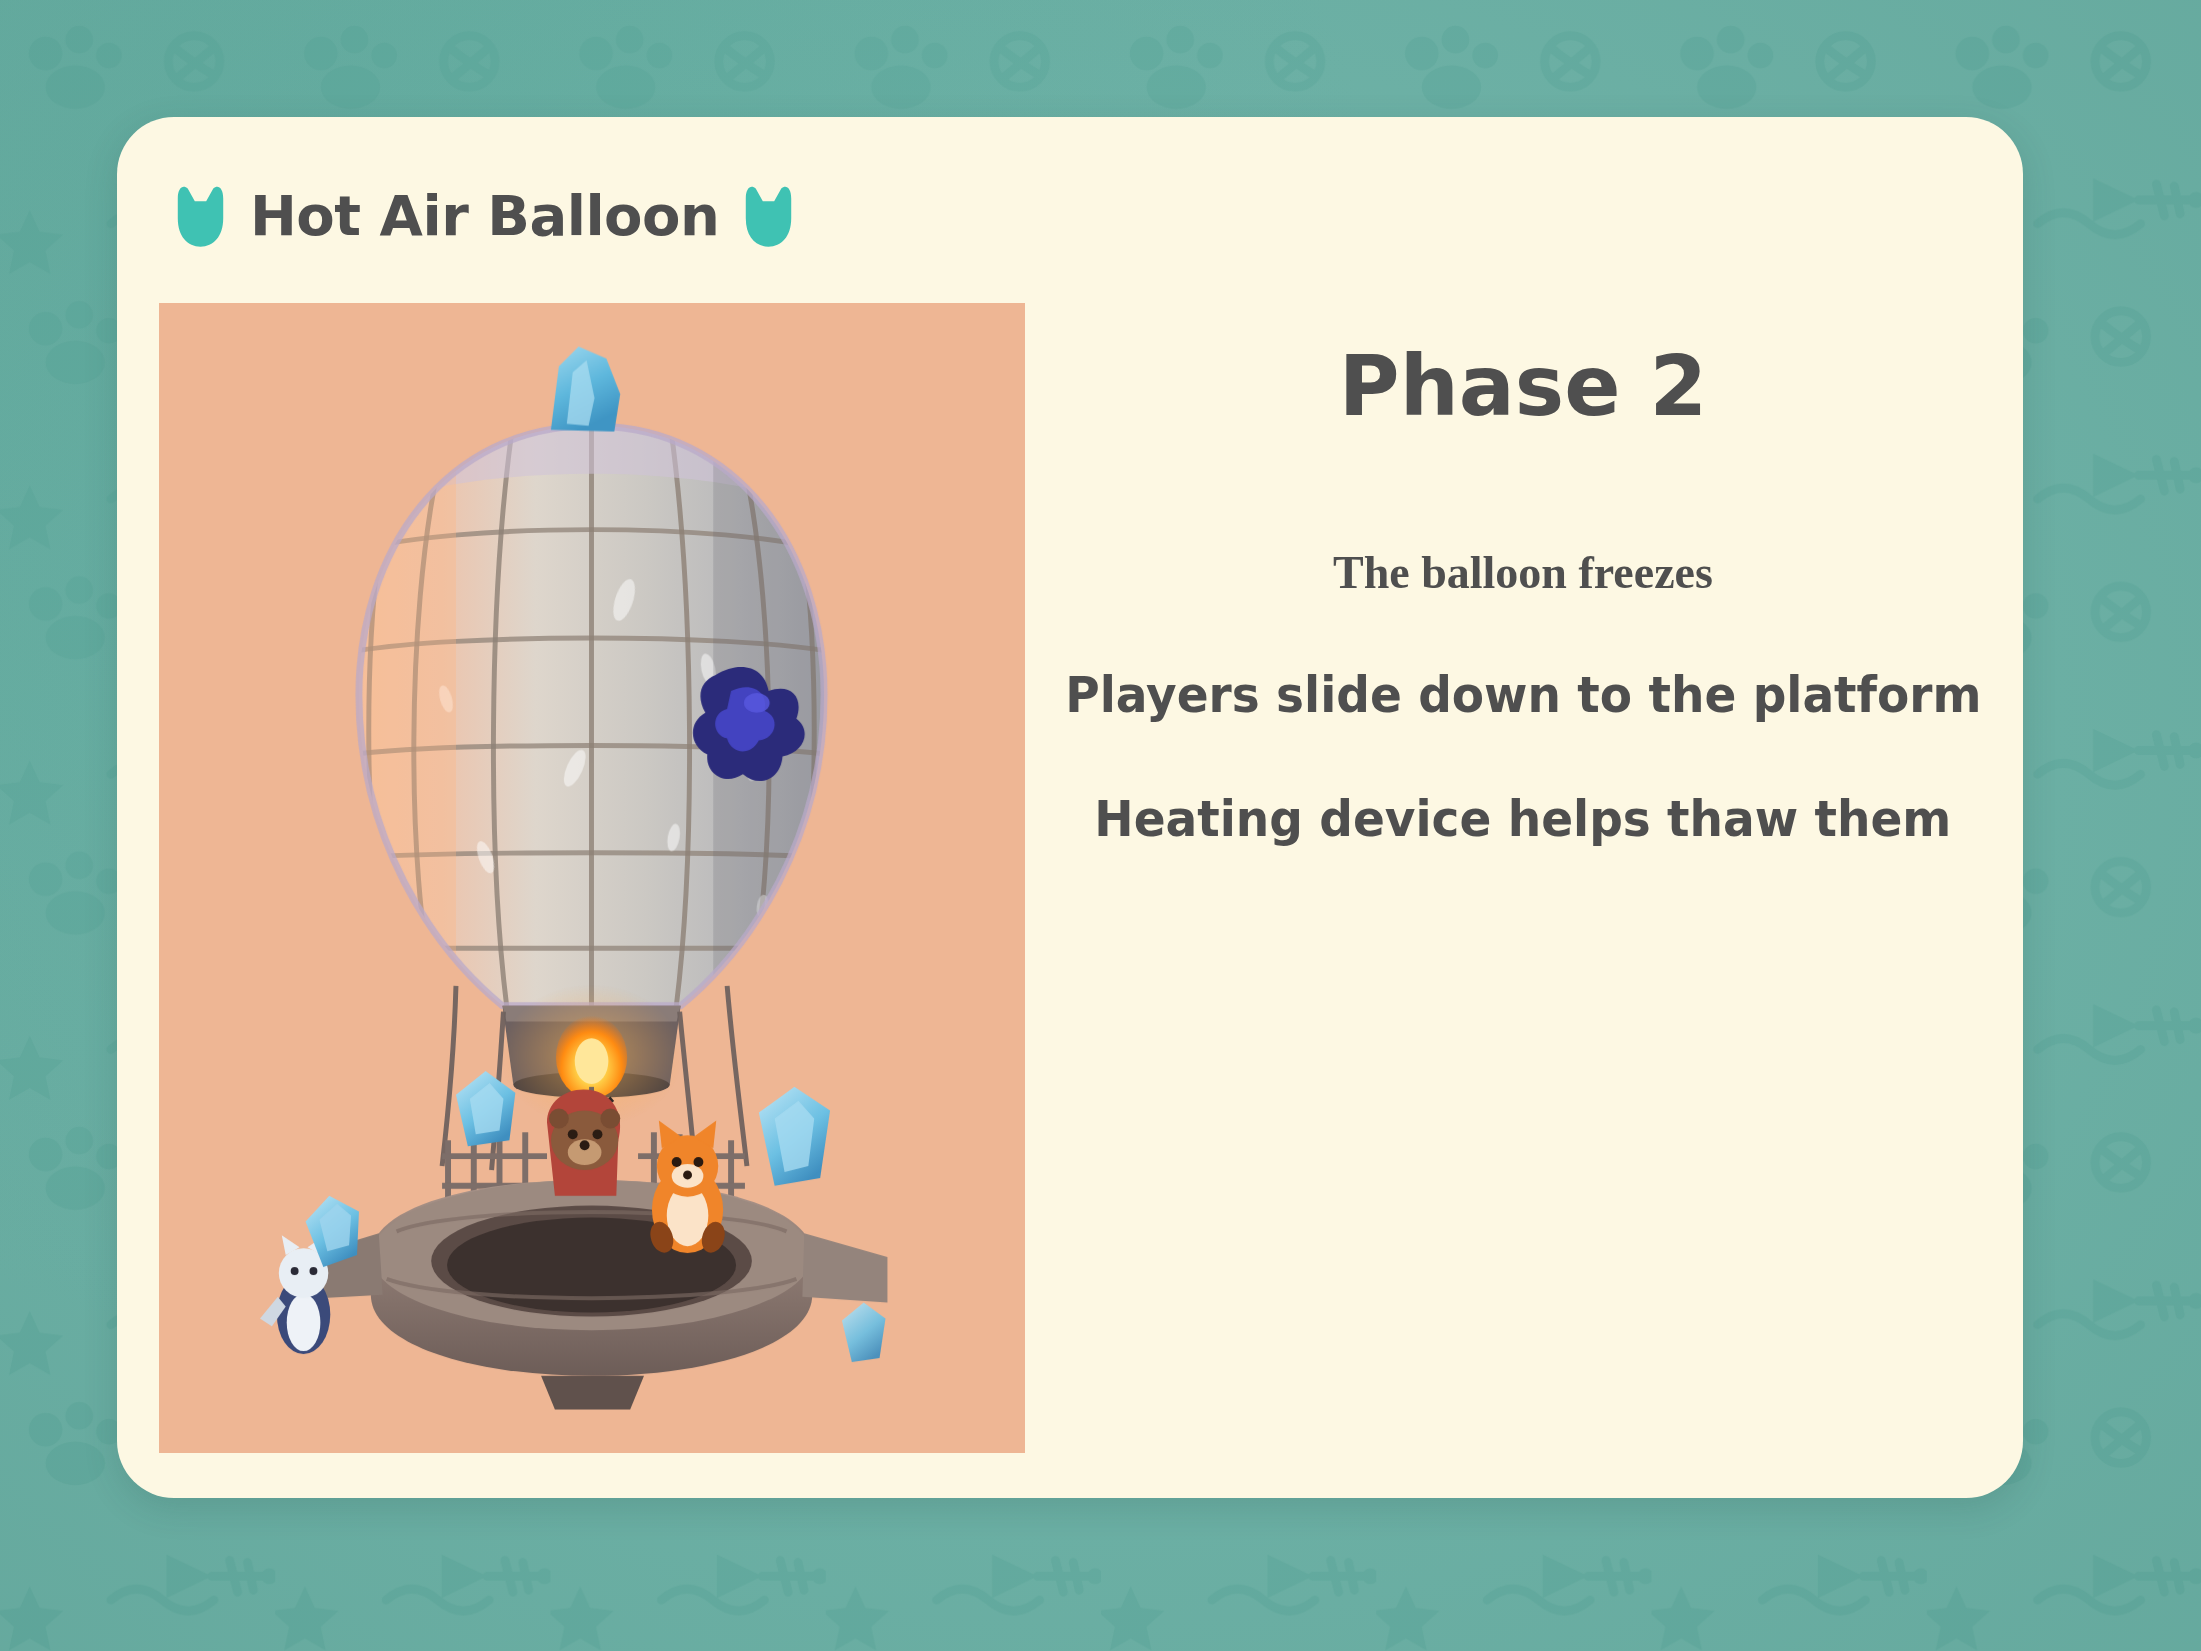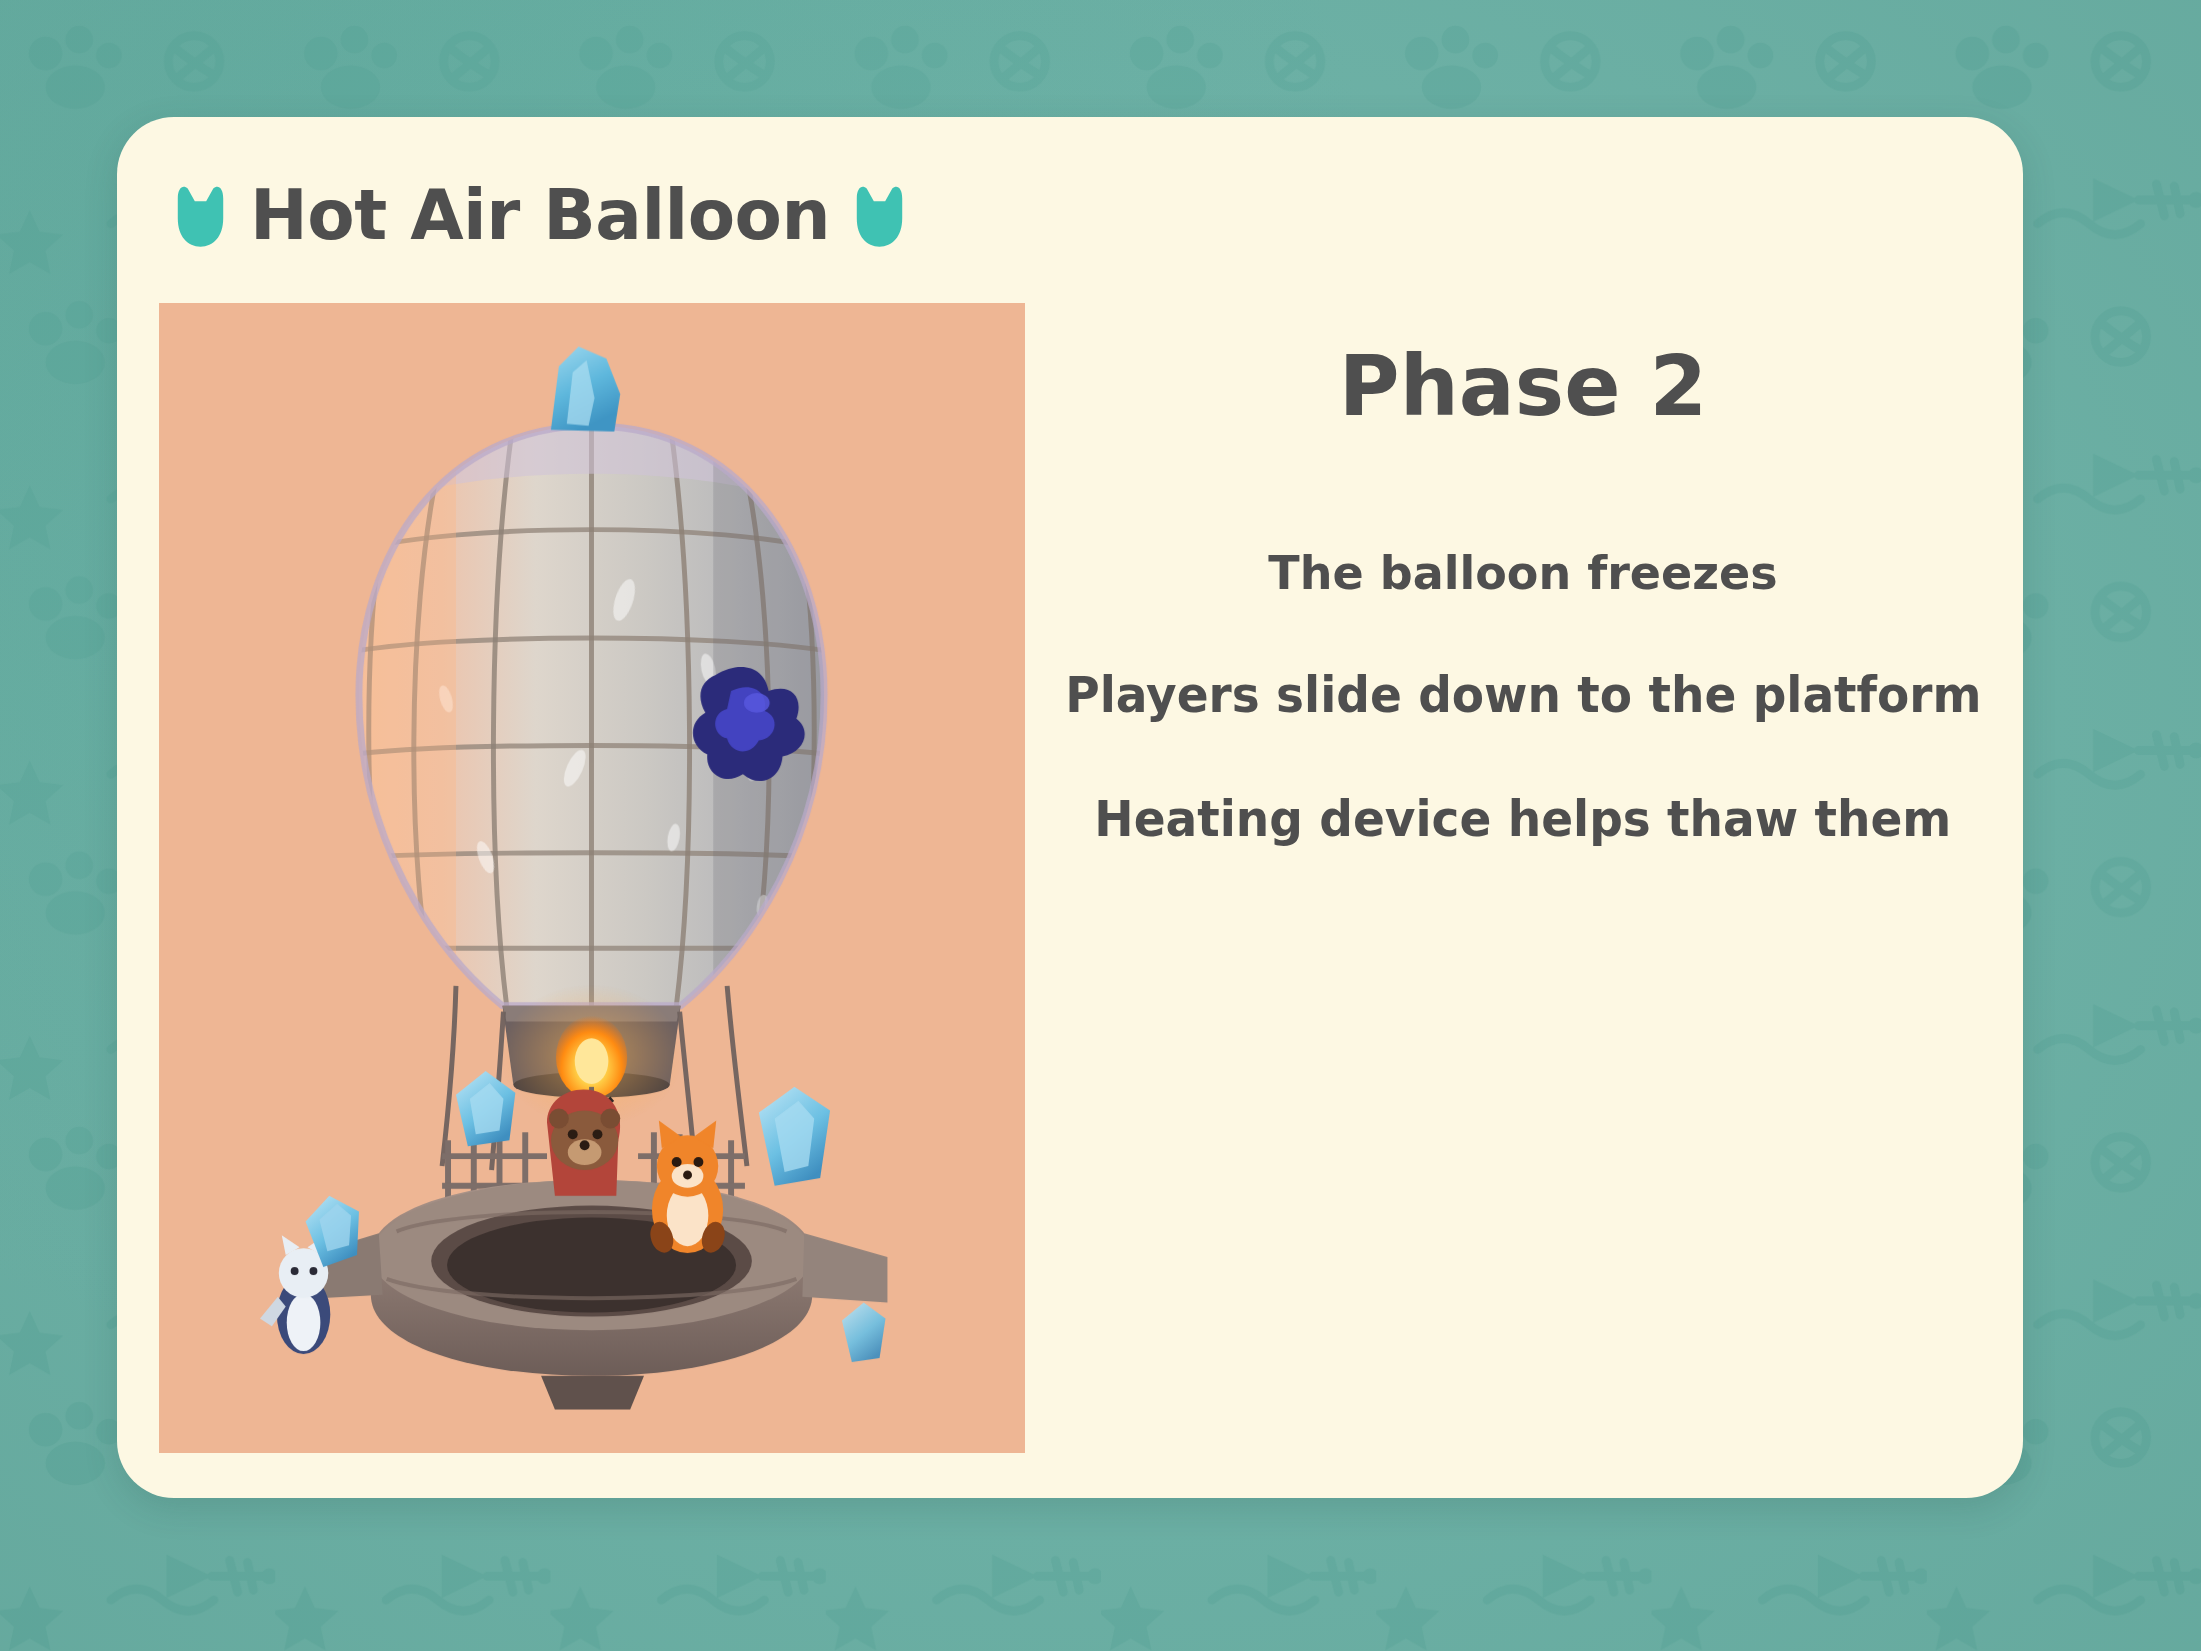--- a/index.html
+++ b/index.html
@@ -60,21 +60,21 @@
     height: 109px;
   }
   .cat-icon {
     width: 71px;
     height: 71px;
     flex: 0 0 auto;
     display: block;
   }
   .title-text {
     font-family: "DejaVu Sans", sans-serif;
-    font-size: 69px;
+    font-size: 56px;
     font-weight: 700;
     color: #4f4f4f;
     letter-spacing: -0.5px;
     line-height: 1;
     white-space: nowrap;
     padding: 0 6px;
   }
 
   
   .img-panel {
@@ -111,21 +111,21 @@
     color: #4f4f4f;
     letter-spacing: 0px;
     line-height: 1;
   }
   .bullet {
     font-family: "DejaVu Sans", sans-serif;
     color: #4f4f4f;
     line-height: 1.15;
     white-space: nowrap;
   }
-  .bullet-1 { margin-top: 119px; font-size: 46px; font-weight: 600; }
+  .bullet-1 { margin-top: 119px; font-size: 46px; font-weight: 600; font-family: Liberation Serif, serif; }
   .bullet-2 { margin-top: 67px; font-size: 50px; font-weight: 600; transform: scaleX(0.94); }
   .bullet-3 { margin-top: 67px; font-size: 50px; font-weight: 600; transform: scaleX(0.94); }
 </style>
 </head>
 <body>
 
 <div id="stage">
 
   <div class="bg-base"></div>
   <svg class="bg-doodles" viewBox="0 0 2224 1668" preserveAspectRatio="none" aria-hidden="true">

